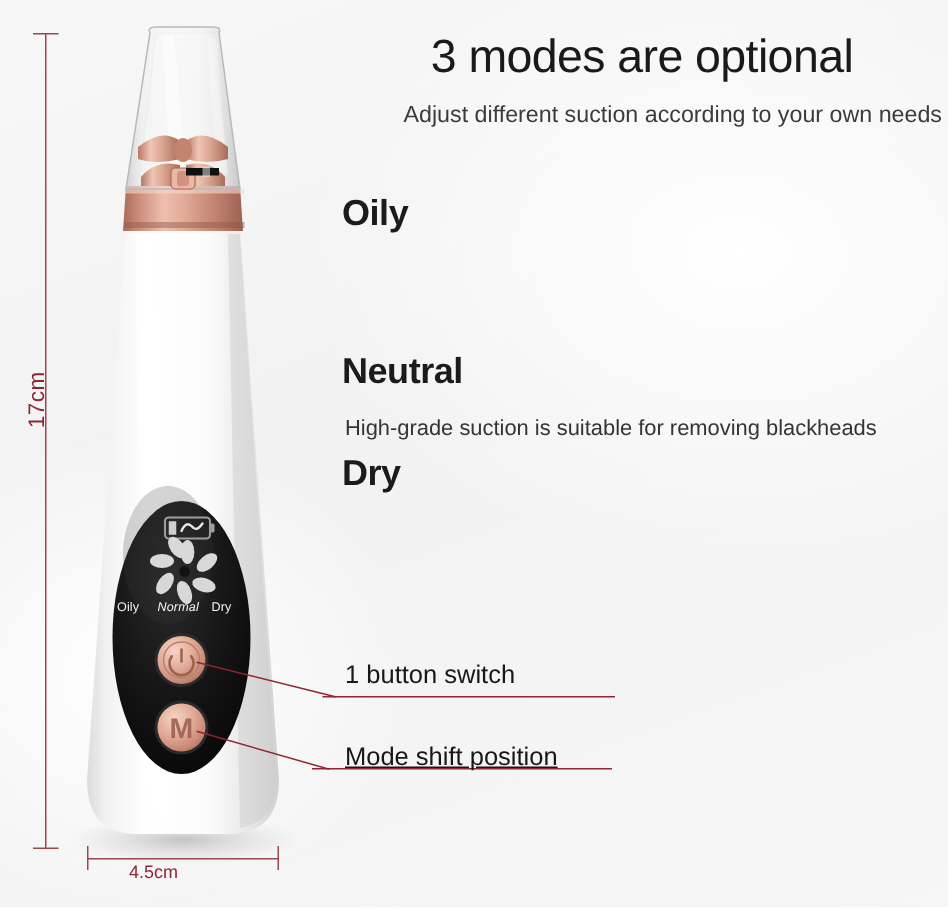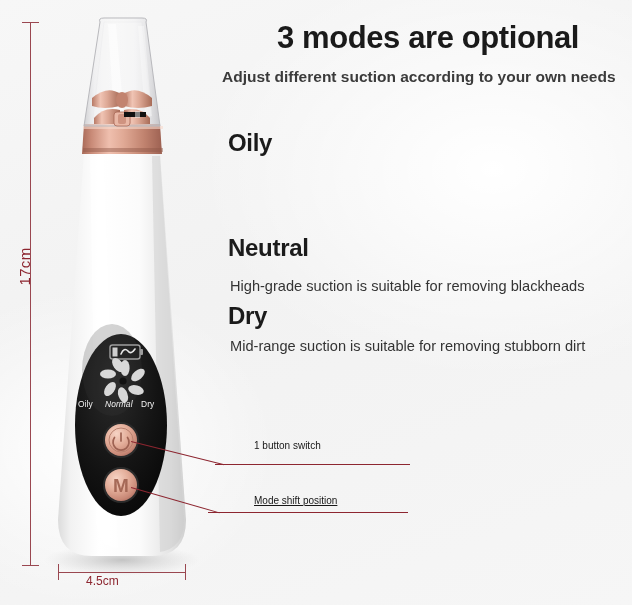--- a/index.html
+++ b/index.html
@@ -14,48 +14,48 @@
     background:
       radial-gradient(ellipse 420px 300px at 78% 28%, #ffffff 0%, rgba(255,255,255,0) 70%),
       radial-gradient(ellipse 260px 220px at 14% 74%, #ffffff 0%, rgba(255,255,255,0) 72%),
       linear-gradient(160deg, #f7f7f7 0%, #f2f2f2 45%, #f6f6f6 100%);
   }
 
   
   .headline {
     position: absolute; left: 228px; top: 20px; width: 400px;
     text-align: center;
-    font-size: 31px; font-weight: bold; color: #1a1a1a;
+    font-size: 31px; font-weight: normal; color: #1a1a1a;
     letter-spacing: -0.4px;
   }
   .subhead {
     position: absolute; left: 222px; top: 68px; width: 406px;
-    text-align: left;
-    font-size: 15.5px; color: #3b3b3b; font-weight: bold;
+    text-align: right;
+    font-size: 15.5px; color: #3b3b3b;
   }
   .mode-title {
     position: absolute; left: 228px;
     font-size: 24px; font-weight: bold; color: #1b1b1b;
     letter-spacing: -0.3px;
   }
   .mode-desc {
     position: absolute; left: 230px;
     font-size: 14.6px; color: #343434;
   }
   #mode-oily-title    { top: 129px; }
   #mode-oily-desc     { top: 165px; }
   #mode-neutral-title { top: 222px; margin-top: 12px; }
   #mode-neutral-desc  { top: 258px; margin-top: 20px; }
   #mode-dry-title     { top: 302px; }
   #mode-dry-desc      { top: 338px; }
 
   
   .callout-label {
     position: absolute;
-    font-size: 10px; color: #171717; margin-left: 24px;
+    font-size: 17px; color: #171717;
   }
   #callout-button-label { left: 230px; top: 440px; }
   #callout-mode-label   { left: 230px; top: 495px; text-decoration: underline; }
 
   .callout-rule {
     position: absolute; height: 1.4px;
     background: #8d2630;
   }
   #callout-button-rule { left: 215px; top: 464px; width: 195px; }
   #callout-mode-rule   { left: 208px; top: 512px; width: 200px; }
@@ -266,21 +266,20 @@
 
   <div class="headline">3 modes are optional</div>
   <div class="subhead">Adjust different suction according to your own needs</div>
 
   <div class="mode-title" id="mode-oily-title">Oily</div>
 
   <div class="mode-title" id="mode-neutral-title">Neutral</div>
   <div class="mode-desc" id="mode-neutral-desc">High-grade suction is suitable for removing blackheads</div>
 
   <div class="mode-title" id="mode-dry-title">Dry</div>
-  <div class="mode-desc" id="mode-dry-desc">Mid-range suction is suitable for removing stubborn dirt</div>
 
   <div class="leader" id="leader-power"></div>
   <div class="callout-rule" id="callout-button-rule"></div>
   <div class="callout-label" id="callout-button-label">1 button switch</div>
 
   <div class="leader" id="leader-mode"></div>
   <div class="callout-rule" id="callout-mode-rule"></div>
   <div class="callout-label" id="callout-mode-label">Mode shift position</div>
 
 </div>

